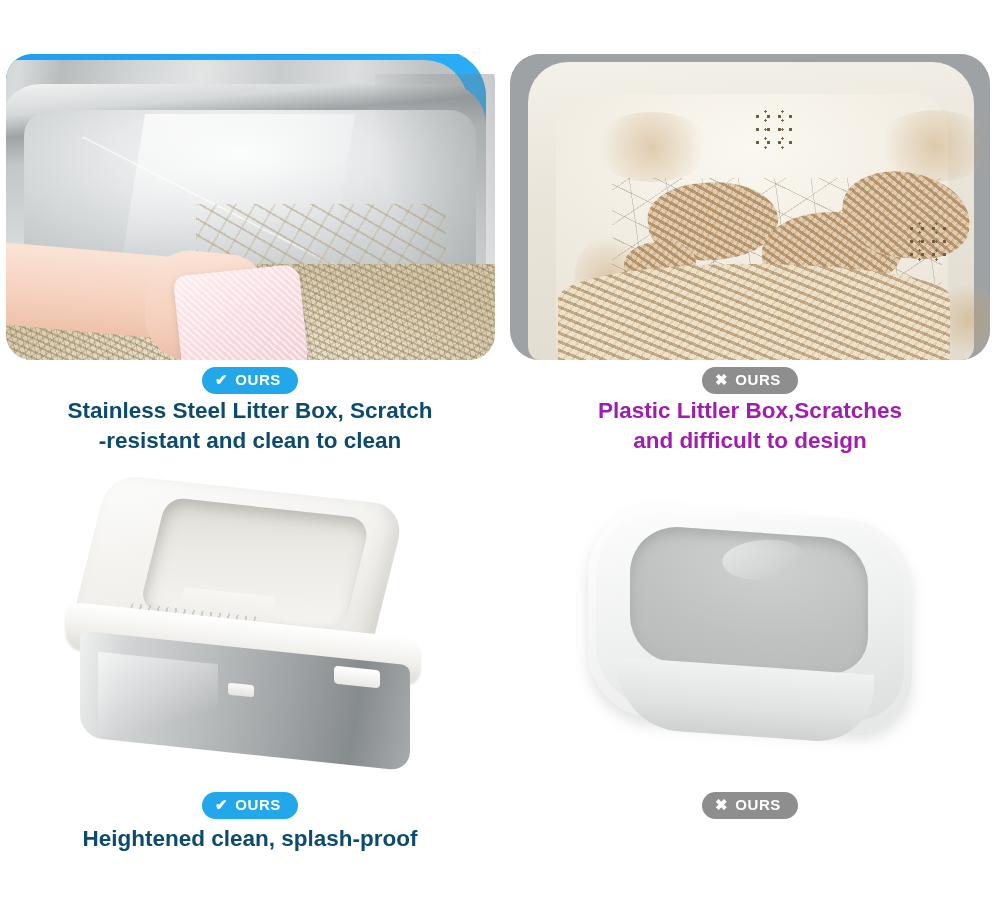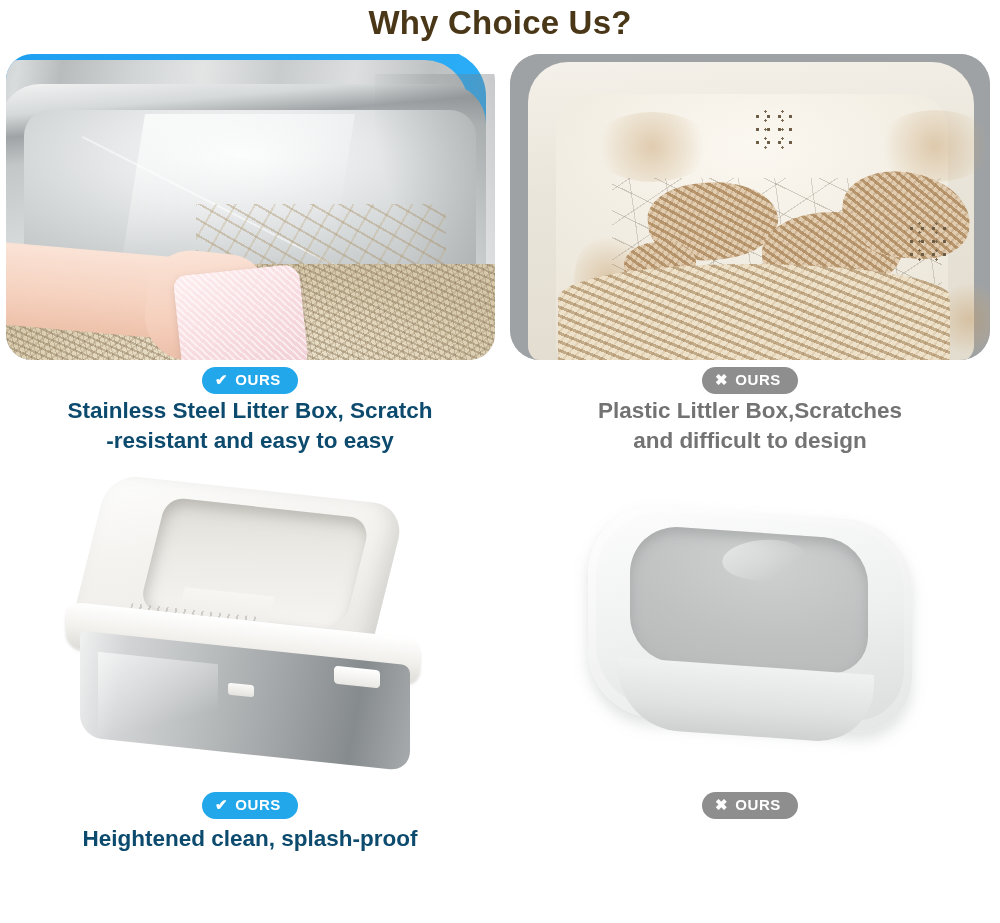--- a/index.html
+++ b/index.html
@@ -417,41 +417,40 @@
   
   .caption {
     width: 100%;
     text-align: center;
     font-size: 22.5px;
     font-weight: bold;
     line-height: 30px;
     padding: 0 8px;
   }
   .caption-ours { color: #0c4a6e; }
-  .caption-theirs { color: #737373; }
+  .caption-theirs { color: #a21caf; }
 
   .badge-tl { position: absolute; left: 0; top: 313px; width: 500px; }
   .badge-tr { position: absolute; left: 0; top: 313px; width: 500px; }
   .cap-tl  { position: absolute; left: 0; top: 342px; width: 500px; }
   .cap-tr  { position: absolute; left: 0; top: 342px; width: 500px; }
 
   .badge-bl { position: absolute; left: 0; top: 320px; width: 500px; }
   .badge-br { position: absolute; left: 0; top: 320px; width: 500px; }
   .cap-bl  { position: absolute; left: 0; top: 352px; width: 500px; }
   .cap-br  { position: absolute; left: 0; top: 352px; width: 500px; }
 
   .prod-wrap-bl { position: absolute; left: 58px; top: 0; }
   .prod-wrap-br { position: absolute; left: 72px; top: 16px; }
 </style>
 </head>
 <body>
 
 <div class="page">
 
-  <div class="page-title">Why Choice Us?</div>
 
   <div class="compare-grid">
 
     <div class="cell cell-tl">
 
       <div class="photo photo-tl">
         <div class="ss-bluerim"></div>
         <div class="ss-body"></div>
         <div class="ss-innerlip"></div>
         <div class="ss-basin"></div>
@@ -467,21 +466,21 @@
 
       <div class="badge-row badge-tl">
         <div class="badge badge-ours">
           <span class="badge-mark">✔</span>
           <span>OURS</span>
         </div>
       </div>
 
       <div class="cap-tl">
         <div class="caption caption-ours">Stainless Steel Litter Box,  Scratch</div>
-        <div class="caption caption-ours">-resistant and easy to easy</div>
+        <div class="caption caption-ours">-resistant and clean to clean</div>
       </div>
     </div>
 
     <div class="cell cell-tr">
 
       <div class="photo photo-tr">
         <div class="pl-frame"></div>
         <div class="pl-box"></div>
         <div class="pl-inner">
           <div class="stain s1"></div>

